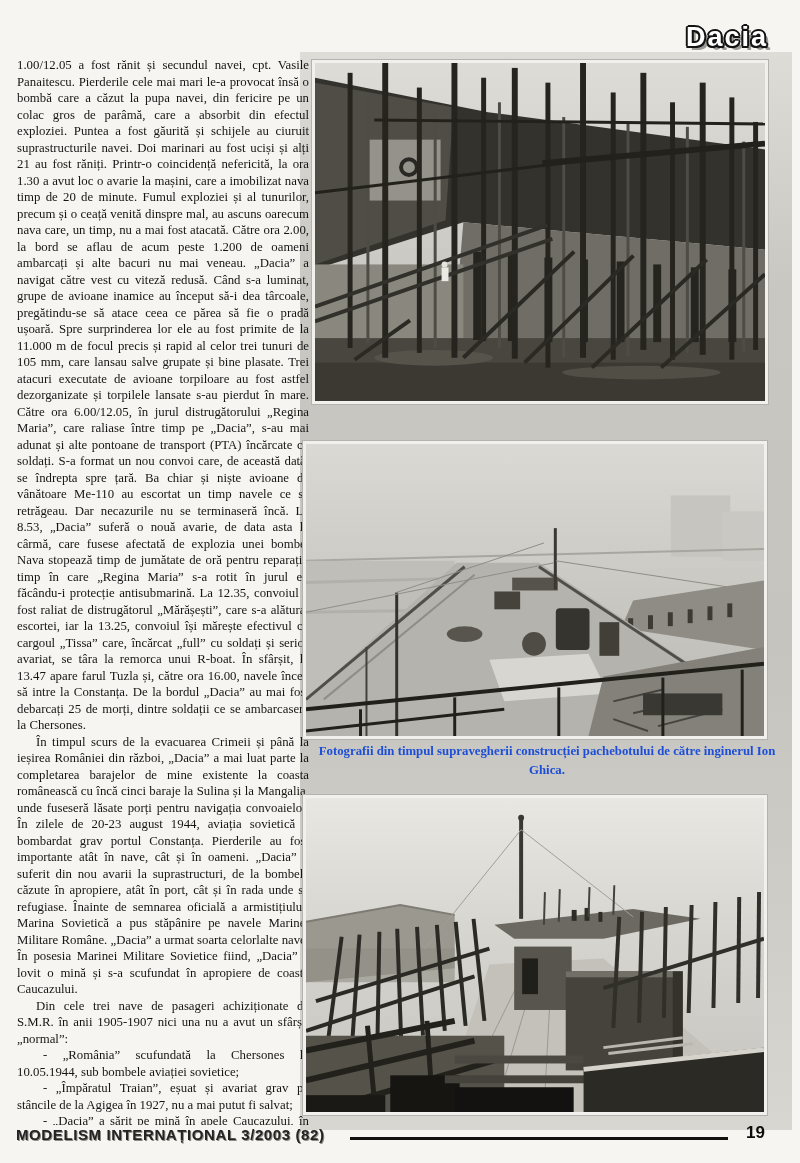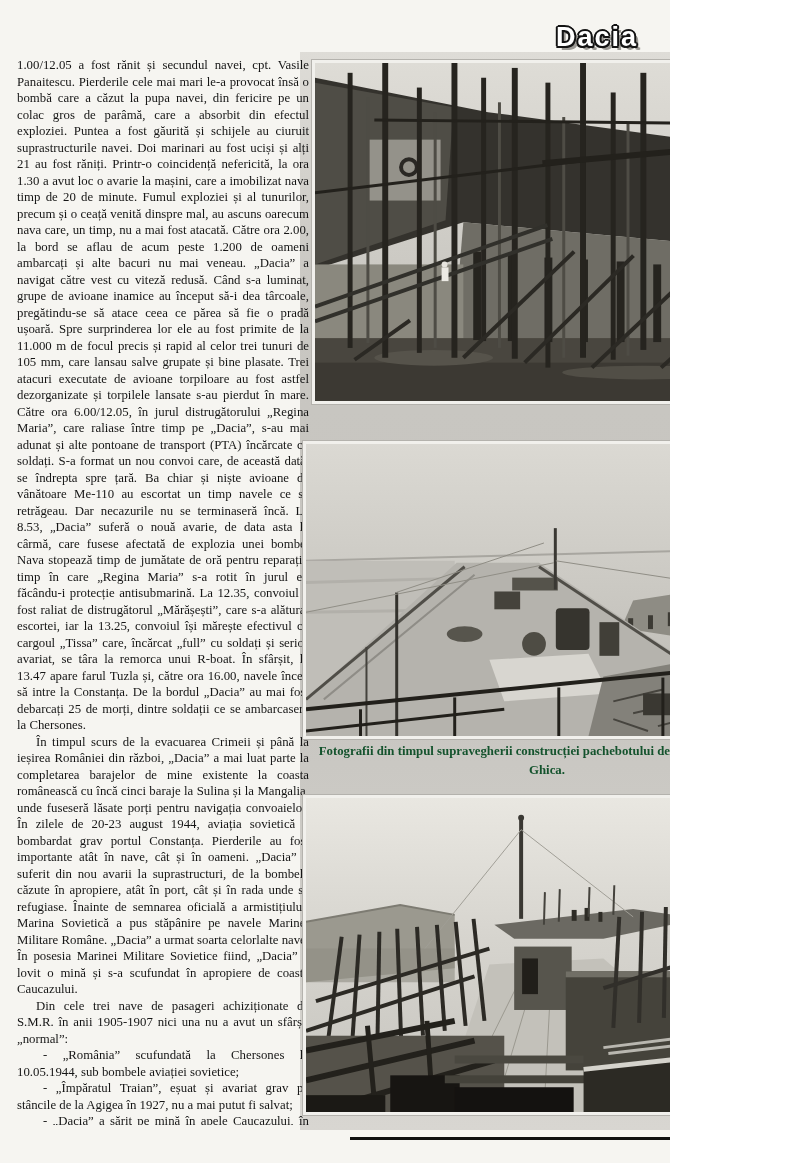--- a/index.html
+++ b/index.html
@@ -1,17 +1,17 @@
 <!DOCTYPE html>
 <html><head>
 <meta charset="utf-8">
 <style>
   html,body{margin:0;padding:0;}
   .page{
-    position:relative; width:670px; height:1163px;
+    position:relative; width:800px; height:1163px;
     background:#f6f5f1; overflow:hidden;
     font-family:"Liberation Serif", serif;
   }
   
   .photo-backdrop{
     position:absolute; left:300px; top:52px; width:492px; height:1078px;
     background:linear-gradient(180deg,#dedcd7 0%,#c9c7c2 22%,#c6c4bf 55%,#cfcdc8 80%,#d8d6d1 100%);
   }
   .section-title{
     position:absolute; top:22px; right:32px;
@@ -36,21 +36,21 @@
     border:3px solid #f1f0ec; box-shadow:0 0 0 1px #b4b2ad;
     background:#c8c6c1;
   }
   .photo svg{display:block; width:100%; height:100%;}
   .photo-1{left:312px; top:60px;  width:456px; height:344px;}
   .photo-2{left:303px; top:441px; width:464px; height:298px;}
   .photo-3{left:303px; top:795px; width:464px; height:320px;}
   .caption{
     position:absolute; left:302px; top:742px; width:490px;
     text-align:center; font-weight:700; font-size:12.8px; line-height:19px;
-    color:#14532d;
+    color:#1d4ed8;
   }
   .footer-title{
     position:absolute; left:16px; top:1126px;
     font-family:"Liberation Sans", sans-serif; font-weight:700;
     font-size:15px; letter-spacing:0.6px; color:#232323;
     text-shadow:1px 1px 0 #8d8b86;
   }
   .footer-rule{
     position:absolute; left:350px; top:1137px; width:378px; height:3px;
     background:#101010;
@@ -304,16 +304,17 @@
       <rect x="150" y="292" width="120" height="25" fill="#141210"></rect>
       <polygon points="280,272 462,252 462,317 280,317" fill="#2c2a24"></polygon>
       <line x1="280" y1="274" x2="462" y2="254" stroke="#d5d3cc" stroke-width="5"></line>
       <g stroke="#b9b7b0" stroke-width="3" fill="none">
         <line x1="300" y1="252" x2="380" y2="242"></line>
           <line x1="305" y1="258" x2="390" y2="248"></line>
       </g>
     </svg>
   </div>
 
+  <div class="footer-title">MODELISM INTERNAȚIONAL 3/2003 (82)</div>
   <div class="footer-rule"></div>
   <div class="page-number">19</div>
 
 </div>
 
 </body></html>

